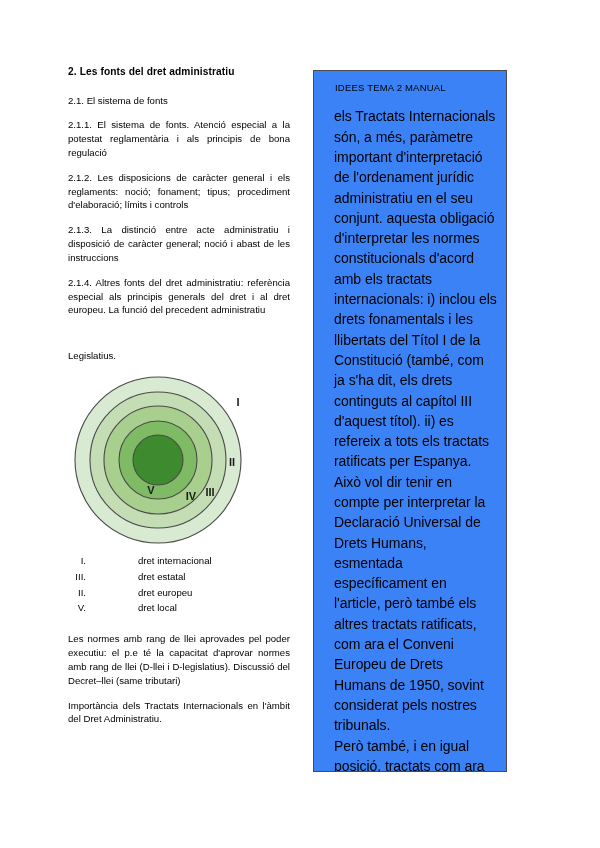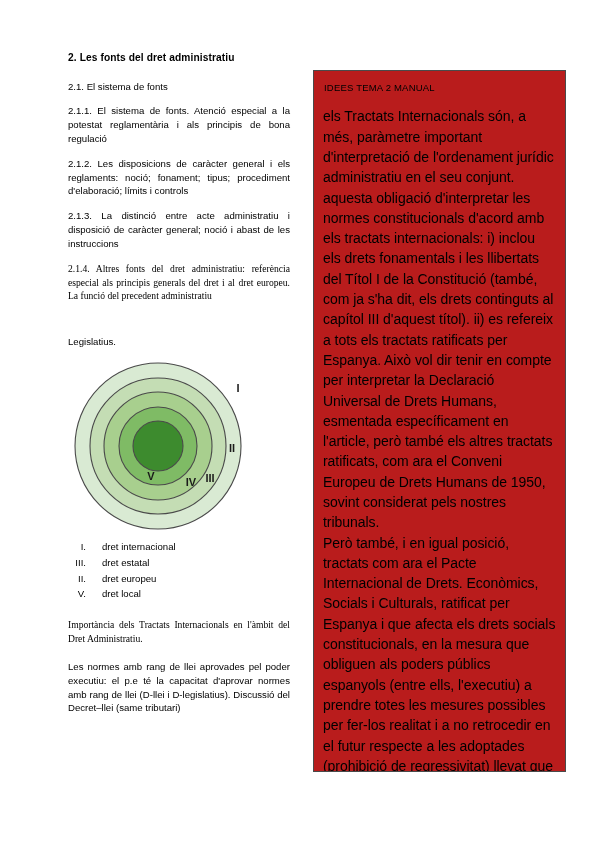--- a/index.html
+++ b/index.html
@@ -20,21 +20,21 @@
     position: relative;
     width: 600px;
     height: 848px;
     background: #ffffff;
   }
 
   
   #left-column {
     position: absolute;
     left: 68px;
-    top: 52px;
+    top: 66px;
     width: 222px;
   }
 
   .doc-title {
     font-size: 10.2px;
     font-weight: bold;
     line-height: 1.25;
     margin: 0 0 9px 0;
     letter-spacing: 0.1px;
   }
@@ -47,21 +47,20 @@
 
   .para {
     font-size: 9.6px;
     line-height: 1.44;
     text-align: justify;
     margin: 6px 0 11px 0;
   }
 
   .para.loose {
     margin-bottom: 14px;
-    font-family: Liberation Serif, serif;
   }
 
   .spacer-lg { height: 12px; }
 
   
   #diagram-wrap {
     position: relative;
     width: 222px;
     height: 175px;
     margin: 6px 0 4px -8px;
@@ -84,33 +83,34 @@
     line-height: 1.65;
   }
   #legend .num {
     width: 34px;
     text-align: right;
     padding-right: 16px;
     box-sizing: border-box;
   }
   #legend .lbl {
     flex: 1;
+    margin-left: 36px;
   }
 
   
   #right-box {
     position: absolute;
     left: 313px;
     top: 70px;
-    width: 253px;
+    width: 194px;
     height: 702px;
     box-sizing: border-box;
     border: 1.6px solid #4a4a4a;
-    background: #b91c1c;
-    padding: 9px 9px 6px 9px;
+    background: #3b82f6;
+    padding: 9px 9px 6px 20px;
     overflow: hidden;
   }
   #right-box .box-title {
     font-size: 9.5px;
     line-height: 1.3;
     margin: 2px 0 12px 1px;
     letter-spacing: 0.2px;
   }
   #right-box .box-body {
     font-size: 14px;
@@ -174,22 +174,22 @@
       <li>
         <span class="num">II.</span>
         <span class="lbl">dret europeu</span>
       </li>
       <li>
         <span class="num">V.</span>
         <span class="lbl">dret local</span>
       </li>
     </ul>
 
+    <p class="para">Les normes amb rang de llei aprovades pel poder executiu: el p.e té la capacitat d'aprovar normes amb rang de llei (D-llei i D-legislatius). Discussió del Decret–llei (same tributari)</p>
     <p class="para loose">Importància dels Tractats Internacionals en l'àmbit del Dret Administratiu.</p>
-    <p class="para">Les normes amb rang de llei aprovades pel poder executiu: el p.e té la capacitat d'aprovar normes amb rang de llei (D-llei i D-legislatius). Discussió del Decret–llei (same tributari)</p>
 
   </div>
 
   <div id="right-box">
     <div class="box-title">IDEES TEMA 2 MANUAL</div>
     <div class="box-body">els Tractats Internacionals són, a més, paràmetre important d'interpretació de l'ordenament jurídic administratiu en el seu conjunt. aquesta obligació d'interpretar les normes constitucionals d'acord amb els tractats internacionals: i) inclou els drets fonamentals i les llibertats del Títol I de la Constitució (també, com ja s'ha dit, els drets continguts al capítol III d'aquest títol). ii) es refereix a tots els tractats ratificats per Espanya. Això vol dir tenir en compte per interpretar la Declaració Universal de Drets Humans, esmentada específicament en l'article, però també els altres tractats ratificats, com ara el Conveni Europeu de Drets Humans de 1950, sovint considerat pels nostres tribunals.
 Però també, i en igual posició, tractats com ara el Pacte Internacional de Drets. Econòmics, Socials i Culturals, ratificat per Espanya i que afecta els drets socials constitucionals, en la mesura que obliguen als poders públics espanyols (entre ells, l'executiu) a prendre totes les mesures possibles per fer-los realitat i a no retrocedir en el futur respecte a les adoptades (prohibició de regressivitat) llevat que no hi hagi alternativa i es fonamenti la mesura regressiva.
 Pel que fa als Decrets Legislatius —bé siguin com a resultat que els Governs aprovin un text articulat, desenvolupant unes bases establertes per llei del parlament (no confondre amb la legislació bàsica, referida a la distribució de competències entre Estat i CCAA), bé siguin com a resultat d'una llei de delegació del parlament que condueixi a l'aprovació pels governs d'un text refós— si hi ha una part en què els governs s'han excedit de la delegació del parlament (part que s'anomena ultra vires, utilitzant una expressió llatina que vol dir 'més enllà dels poders"), llavors aquesta es considera que no té rang legal, sinó reglamentari, i per tant, és controlable ja no pel Tribunal Constitucional sinó pels jutges del contenciós administratiu.</div>
   </div>
 

